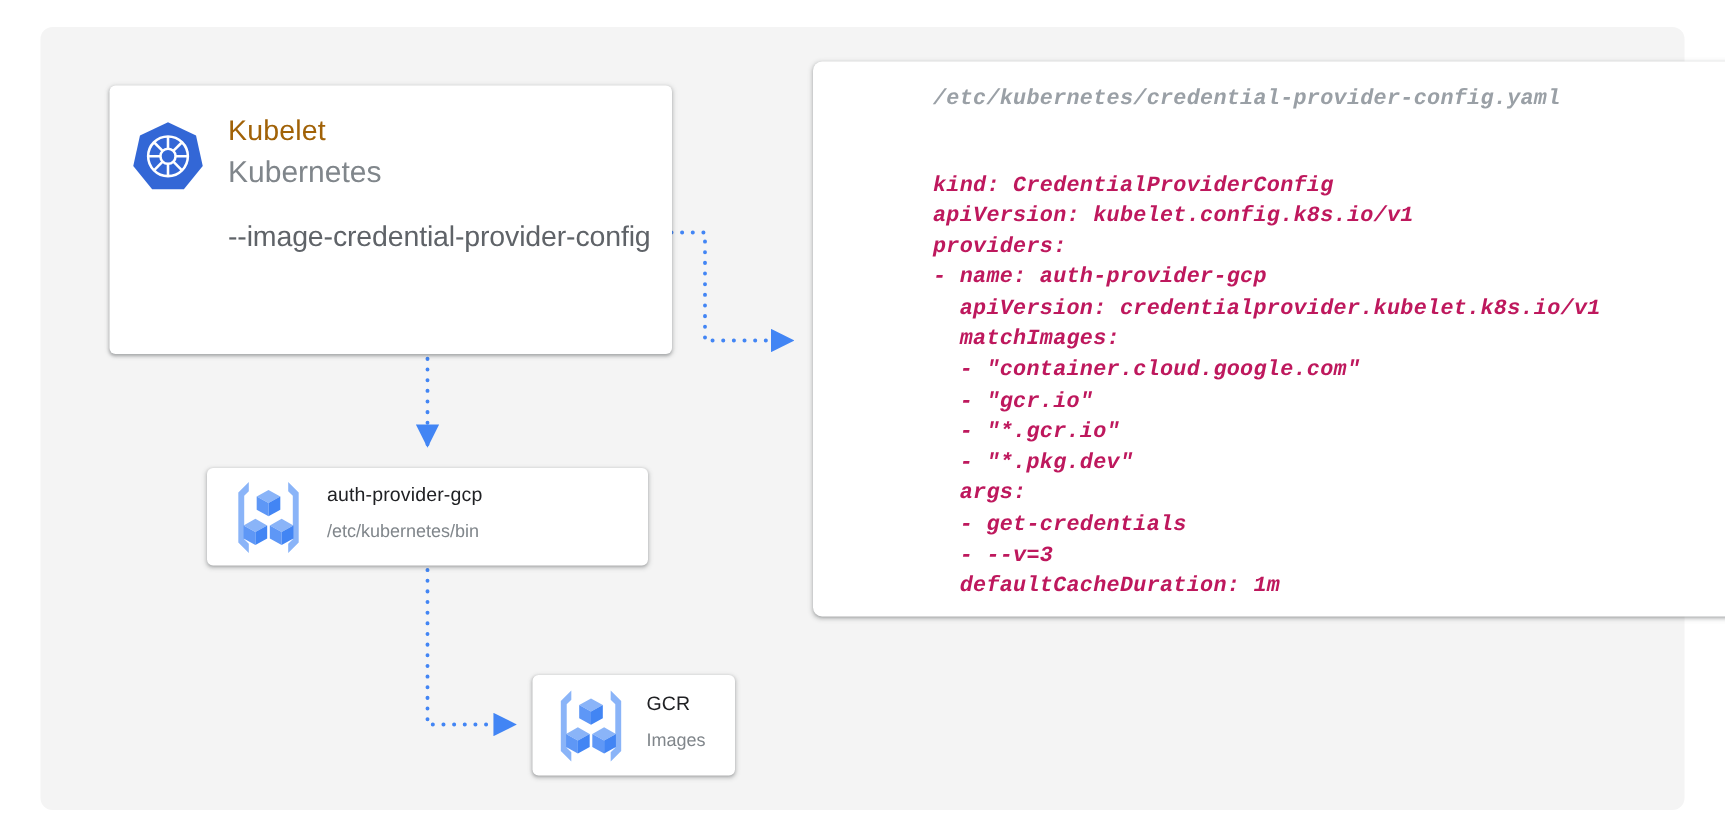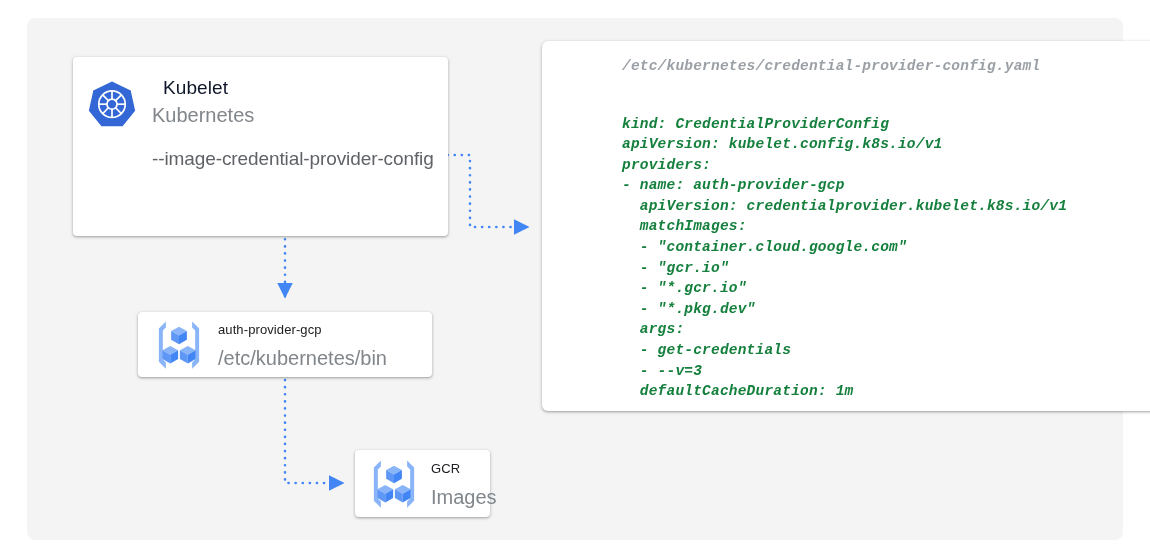--- a/index.html
+++ b/index.html
@@ -45,24 +45,23 @@
     left: 13px;
     top: 22px;
     width: 52px;
     height: 52px;
   }
   #kubelet-title {
     position: absolute;
     left: 79px;
     top: 20px;
     font-size: 19px;
-    color: #0f172a;
+    color: #a16207;
     letter-spacing: .1px;
     white-space: nowrap;
-    margin-left: 11px;
   }
   #kubelet-sub {
     position: absolute;
     left: 79px;
     top: 47px;
     font-size: 20px;
     color: #80868b;
     white-space: nowrap;
   }
   .flag-line {
@@ -98,21 +97,21 @@
   #gcr-card .node-icon { left: 11px; top: 8px; }
   .node-title {
     position: absolute;
     font-size: 13px;
     color: #202124;
     white-space: nowrap;
     letter-spacing: .1px;
   }
   .node-sub {
     position: absolute;
-    font-size: 20px;
+    font-size: 12px;
     color: #80868b;
     white-space: nowrap;
   }
   #authprovider-card .node-title { left: 80px; top: 10px; }
   #authprovider-card .node-sub   { left: 80px; top: 35px; }
   #gcr-card .node-title { left: 76px; top: 11px; }
   #gcr-card .node-sub   { left: 76px; top: 36px; }
 
   
   #code-card {
@@ -136,21 +135,21 @@
   }
   #code-body {
     position: absolute;
     left: 80px;
     top: 58px;
     font-family: "Liberation Mono", "DejaVu Sans Mono", monospace;
     font-weight: bold;
     font-style: italic;
     font-size: 14.5px;
     line-height: 20.6px;
-    color: #15803d;
+    color: #be185d;
     white-space: pre;
     letter-spacing: .2px;
   }
 
   
   #connectors {
     position: absolute;
     left: 0;
     top: 0;
     width: 1150px;

